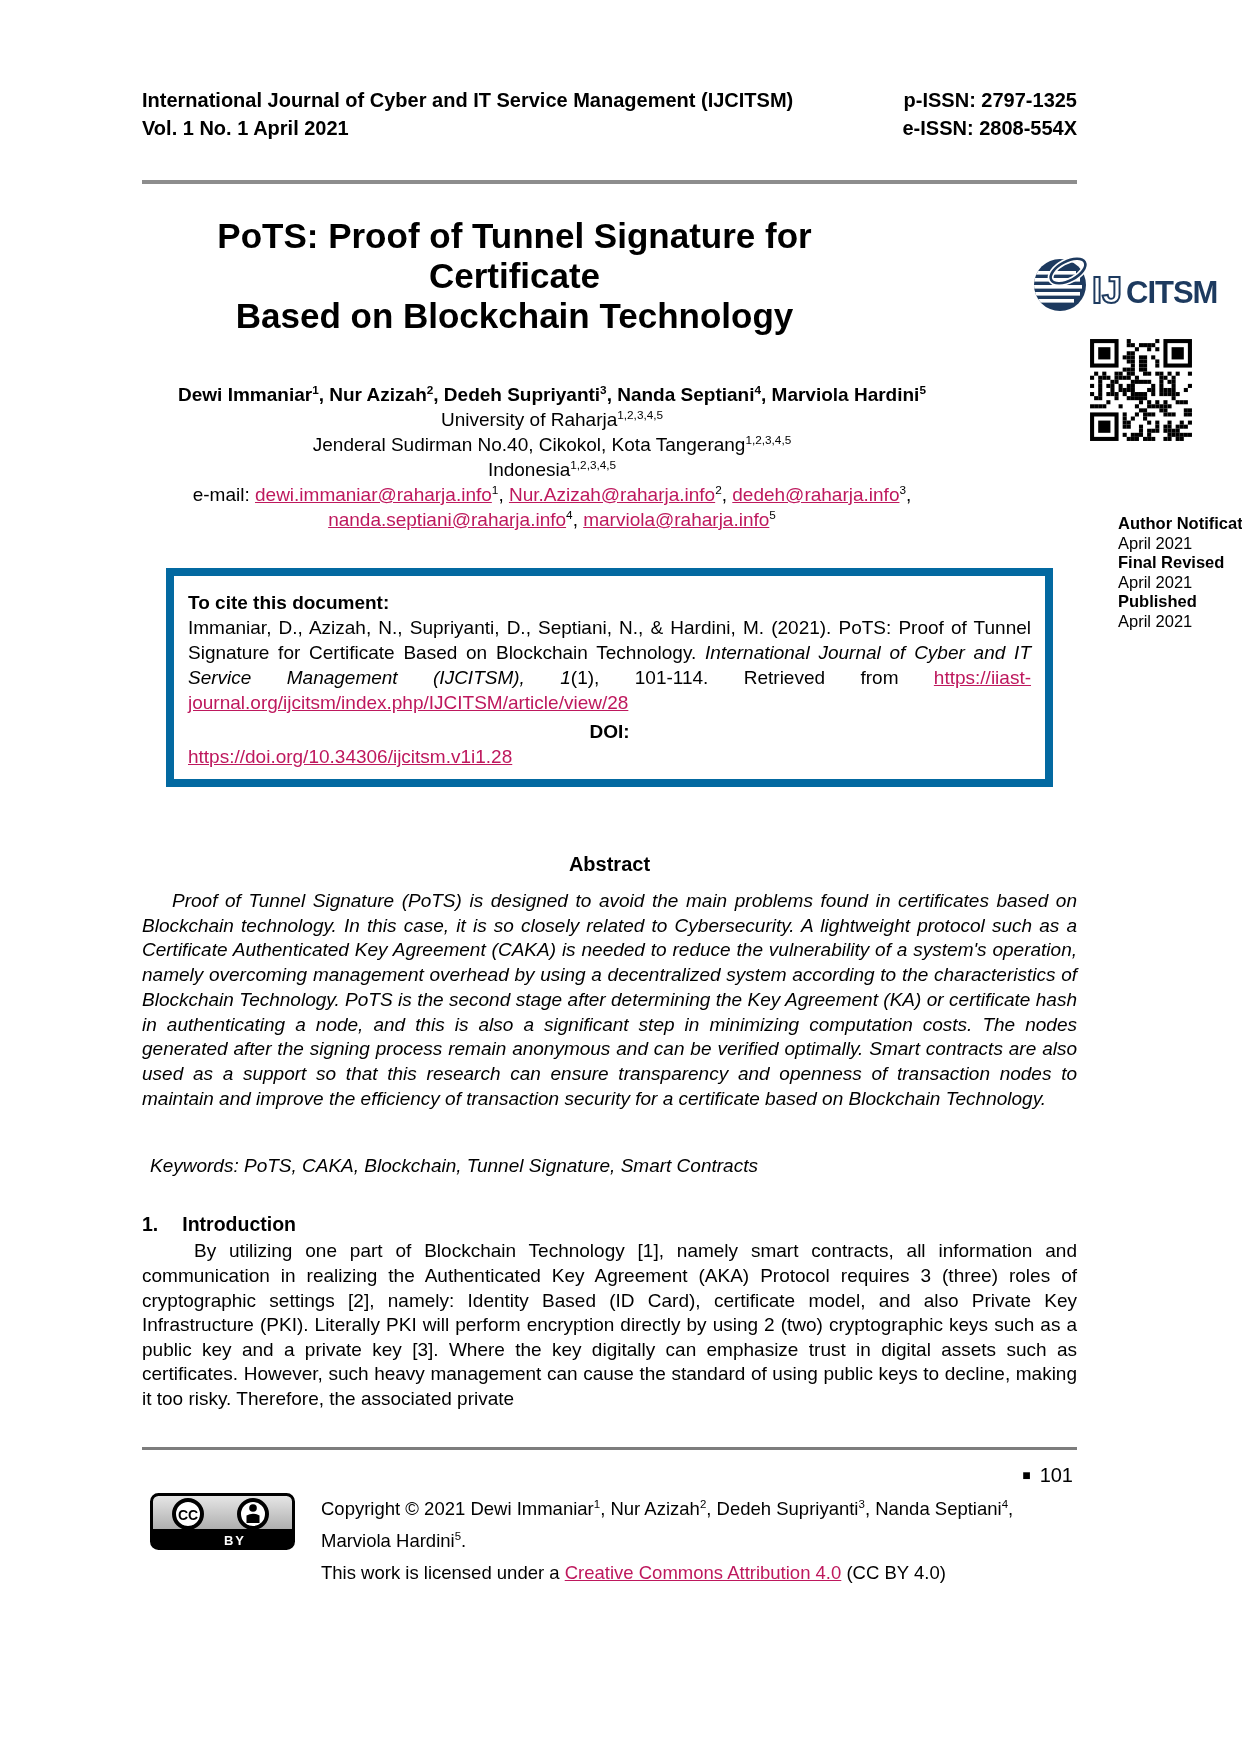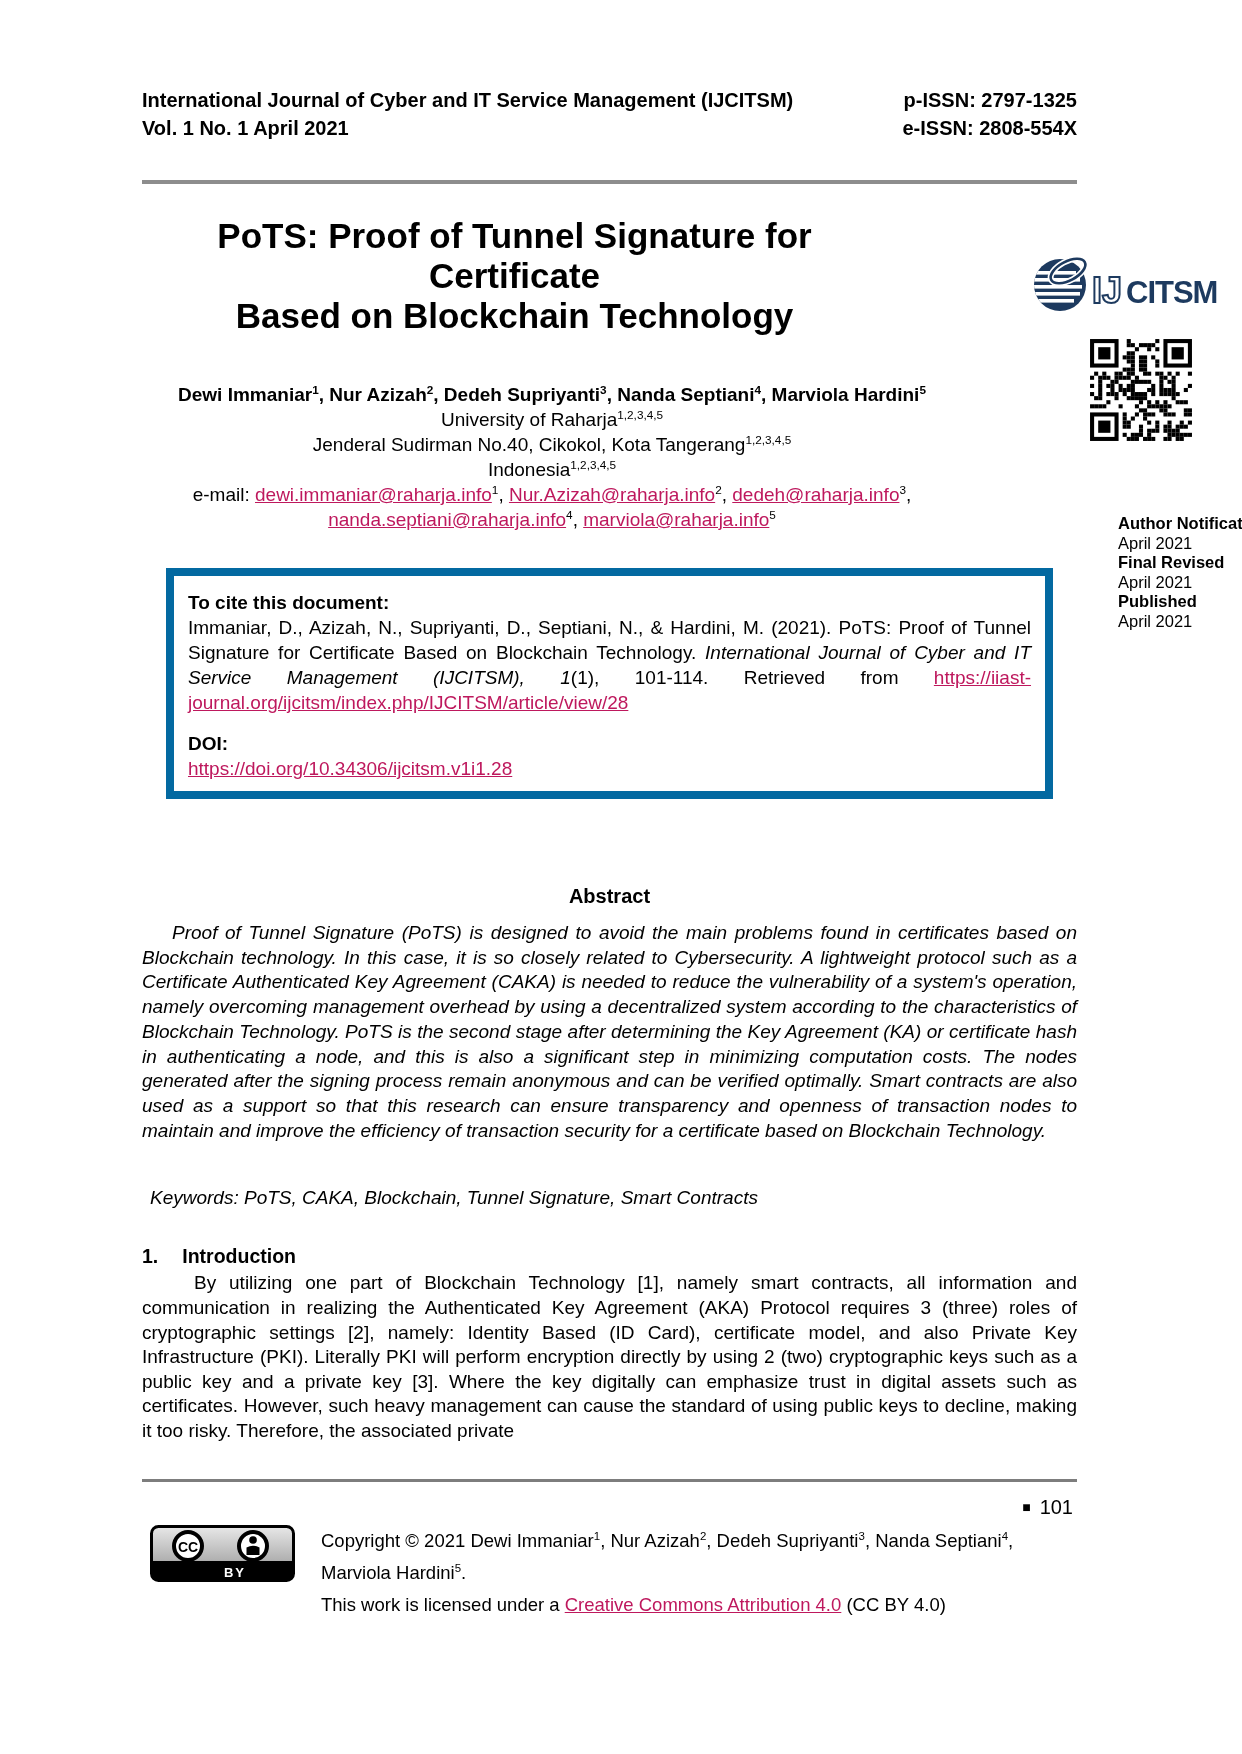--- a/index.html
+++ b/index.html
@@ -22,22 +22,22 @@
   .names { font-weight: bold; }
   a { color: #be185d; text-decoration: underline; }
   sup { font-size: 62%; line-height: 0; }
   .logo { position: absolute; left: 1028px; top: 244px; width: 190px; height: 70px; }
   .qr { position: absolute; left: 1088px; top: 337px; width: 106px; height: 106px; }
   .notif { position: absolute; left: 1118px; top: 514px; font-size: 16.5px; line-height: 19.5px; width: 172px; }
   .nl { font-weight: bold; }
   .cite-box { margin: 36px 24px 0 24px; border: 8px solid #0369a1; padding: 14px 14px 10px 14px; font-size: 19px; line-height: 25px; }
   .cite-head { font-weight: bold; }
   .cite-body { text-align: justify; margin: 0; }
-  .doi-head { font-weight: bold; margin-top: 16px; }
-  .abstract-h { margin-top: 84px; text-align: center; font-weight: bold; font-size: 20px; line-height: 26px; }
+  .doi-head { font-weight: bold; margin-top: 4px; text-align: center; }
+  .abstract-h { margin-top: 64px; text-align: center; font-weight: bold; font-size: 20px; line-height: 26px; }
   .abstract-t { margin-top: 12px; font-style: italic; font-size: 19px; line-height: 24.7px; text-align: justify; text-indent: 30px; }
   .keywords { margin-top: 44px; font-style: italic; font-size: 19px; padding-left: 8px; }
   .intro-h { margin-top: 36px; font-weight: bold; font-size: 19.5px; }
   .intro-h .num { margin-right: 24px; }
   .intro-t { margin-top: 3px; font-size: 19px; line-height: 24.6px; text-align: justify; text-indent: 52px; }
   .pageno { margin-top: 14px; text-align: right; font-size: 20px; padding-right: 4px; }
   .pageno .sq { font-size: 14px; vertical-align: 2px; margin-right: 9px; }
   .footer { display: flex; margin-top: 6px; gap: 26px; margin-left: 8px; align-items: flex-start; }
   .badge { flex: 0 0 auto; width: 145px; height: 57px; }
   .copy { font-size: 18.5px; line-height: 32px; width: 710px; }

